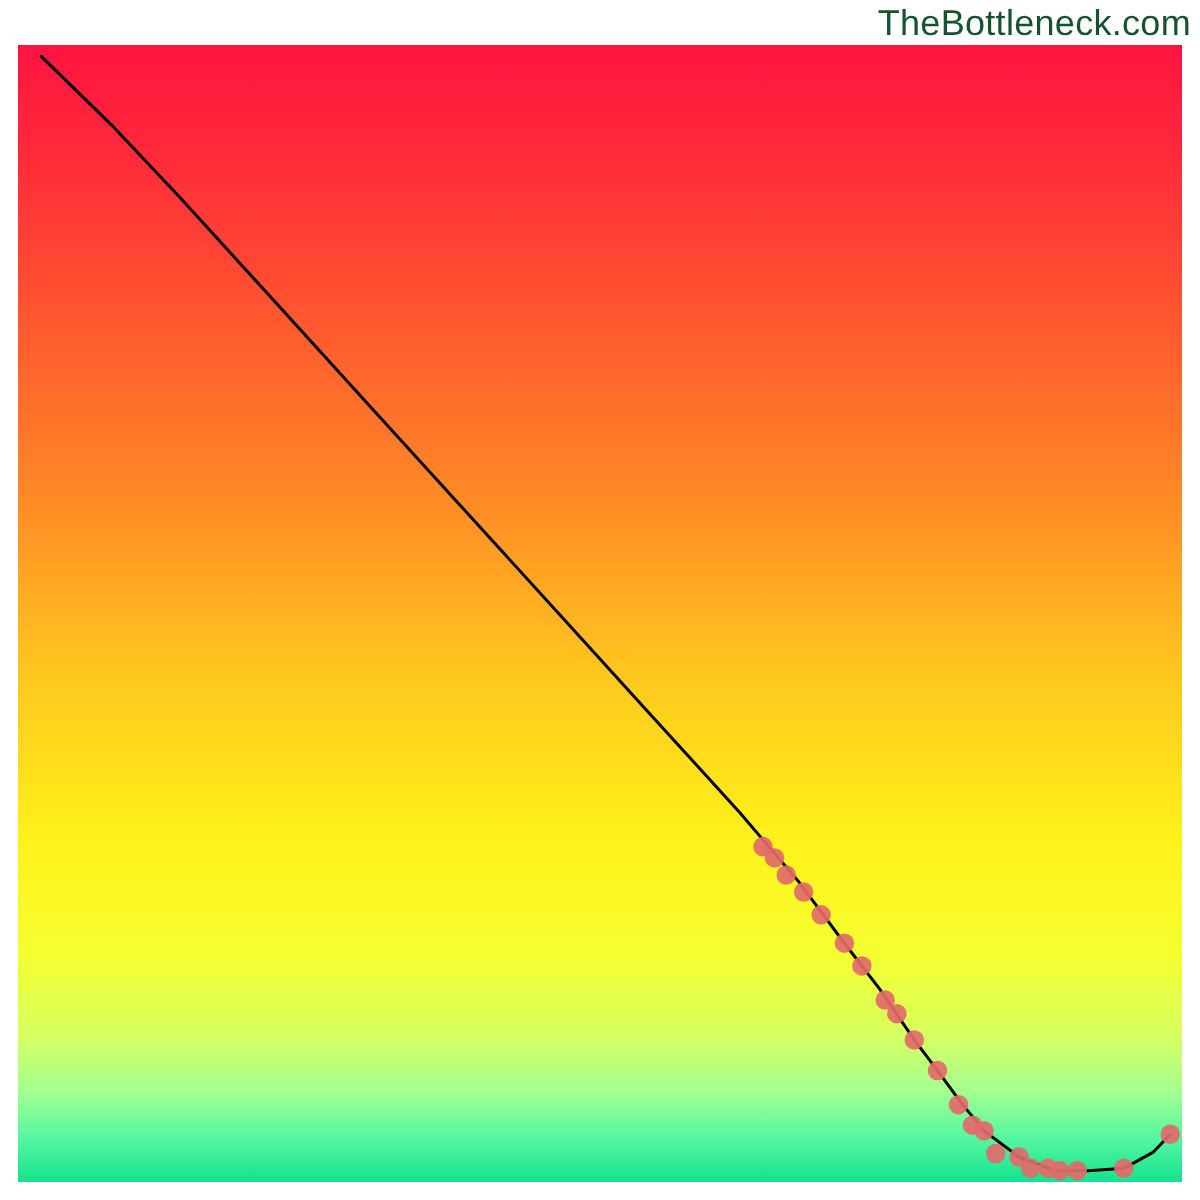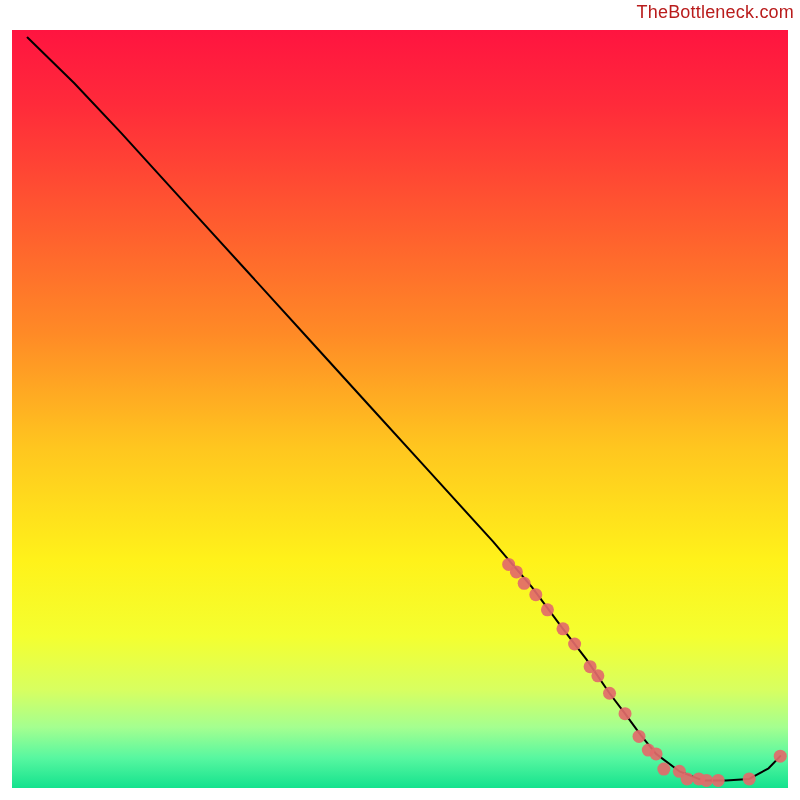--- a/index.html
+++ b/index.html
@@ -7,22 +7,22 @@
   .stage {
     position: relative;
     width: 800px;
     height: 800px;
   }
   .watermark {
     position: absolute;
     top: 2px;
     right: 6px;
     font-family: Arial, Helvetica, sans-serif;
-    font-size: 18px;
-    color: #b91c1c;
+    font-size: 24px;
+    color: #14532d;
     letter-spacing: 0.2px;
     user-select: none;
     margin-left: 43px;
   }
   svg { display: block; }
 </style>
 </head>
 <body>
 
 <div class="stage">

